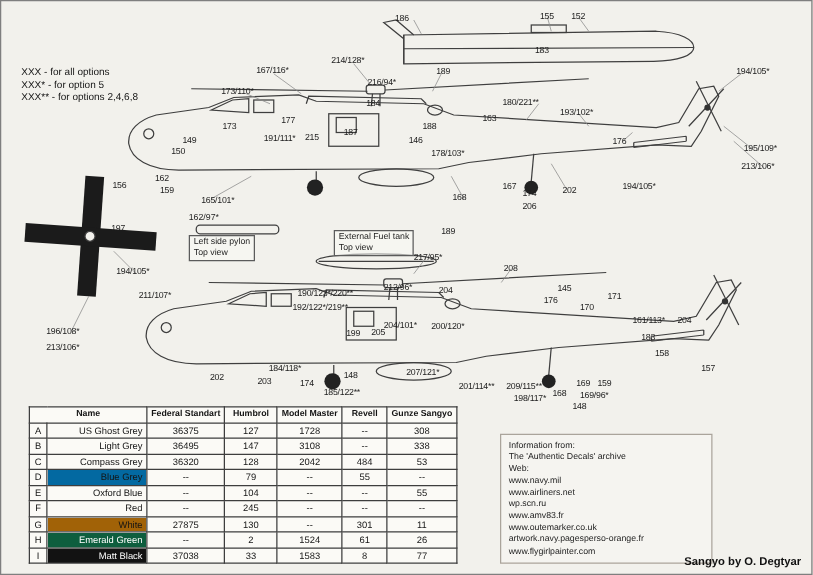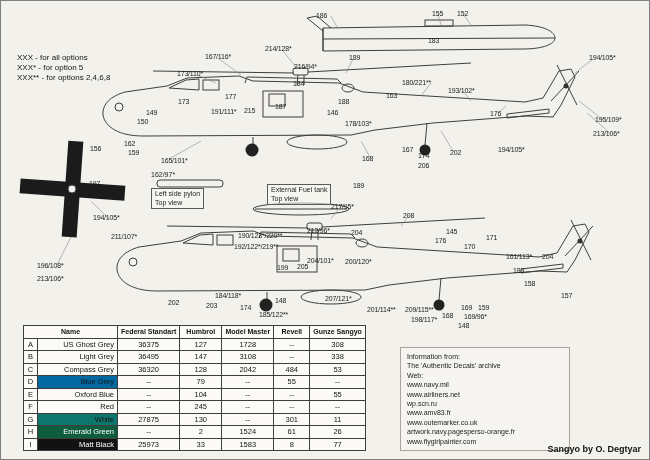--- a/index.html
+++ b/index.html
@@ -274,40 +274,40 @@
           <td>F</td>
           <td class="name-cell" style="background: rgb(251, 250, 246); color: rgb(20, 20, 20);">Red</td>
           <td>--</td>
           <td>245</td>
           <td>--</td>
           <td>--</td>
           <td>--</td>
         </tr>
         <tr>
           <td>G</td>
-          <td class="name-cell" style="background: #0f766e; color: rgb(20, 20, 20);">White</td>
+          <td class="name-cell" style="background: #a16207; color: rgb(20, 20, 20);">White</td>
           <td>27875</td>
           <td>130</td>
           <td>--</td>
           <td>301</td>
           <td>11</td>
         </tr>
         <tr>
           <td>H</td>
           <td class="name-cell" style="background: rgb(14, 94, 62); color: rgb(255, 255, 255);">Emerald Green</td>
           <td>--</td>
           <td>2</td>
           <td>1524</td>
           <td>61</td>
           <td>26</td>
         </tr>
         <tr>
           <td>I</td>
           <td class="name-cell" style="background: rgb(18, 18, 18); color: rgb(255, 255, 255);">Matt Black</td>
-          <td>25973</td>
+          <td>37038</td>
           <td>33</td>
           <td>1583</td>
           <td>8</td>
           <td>77</td>
         </tr>
       </tbody>
   </table>
 
   <div id="infoBox">
       <div class="info-line">Information from:</div>

